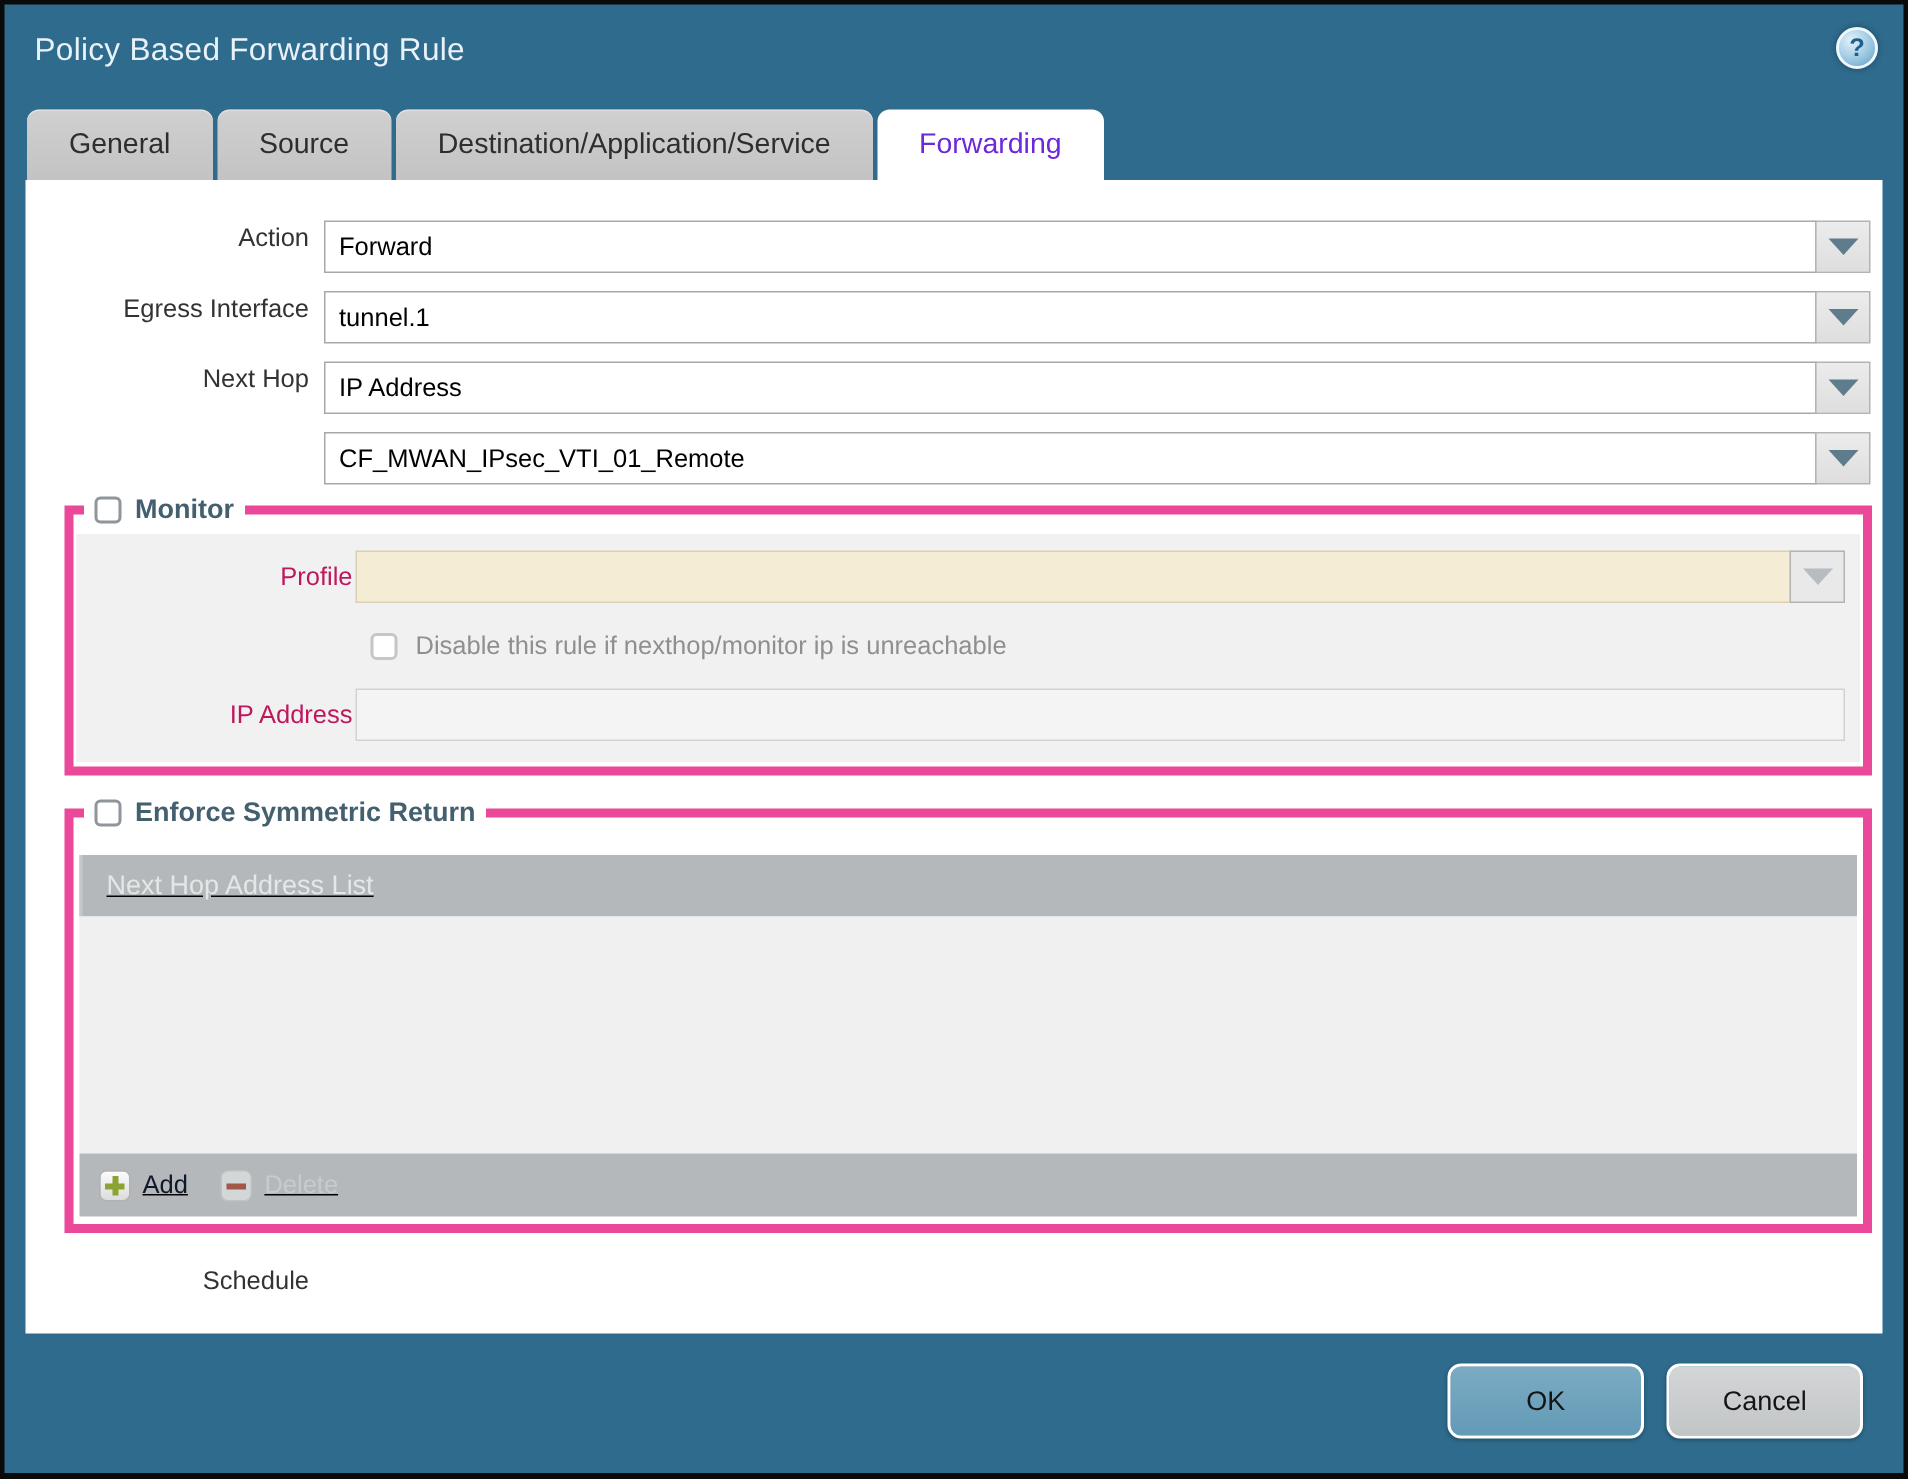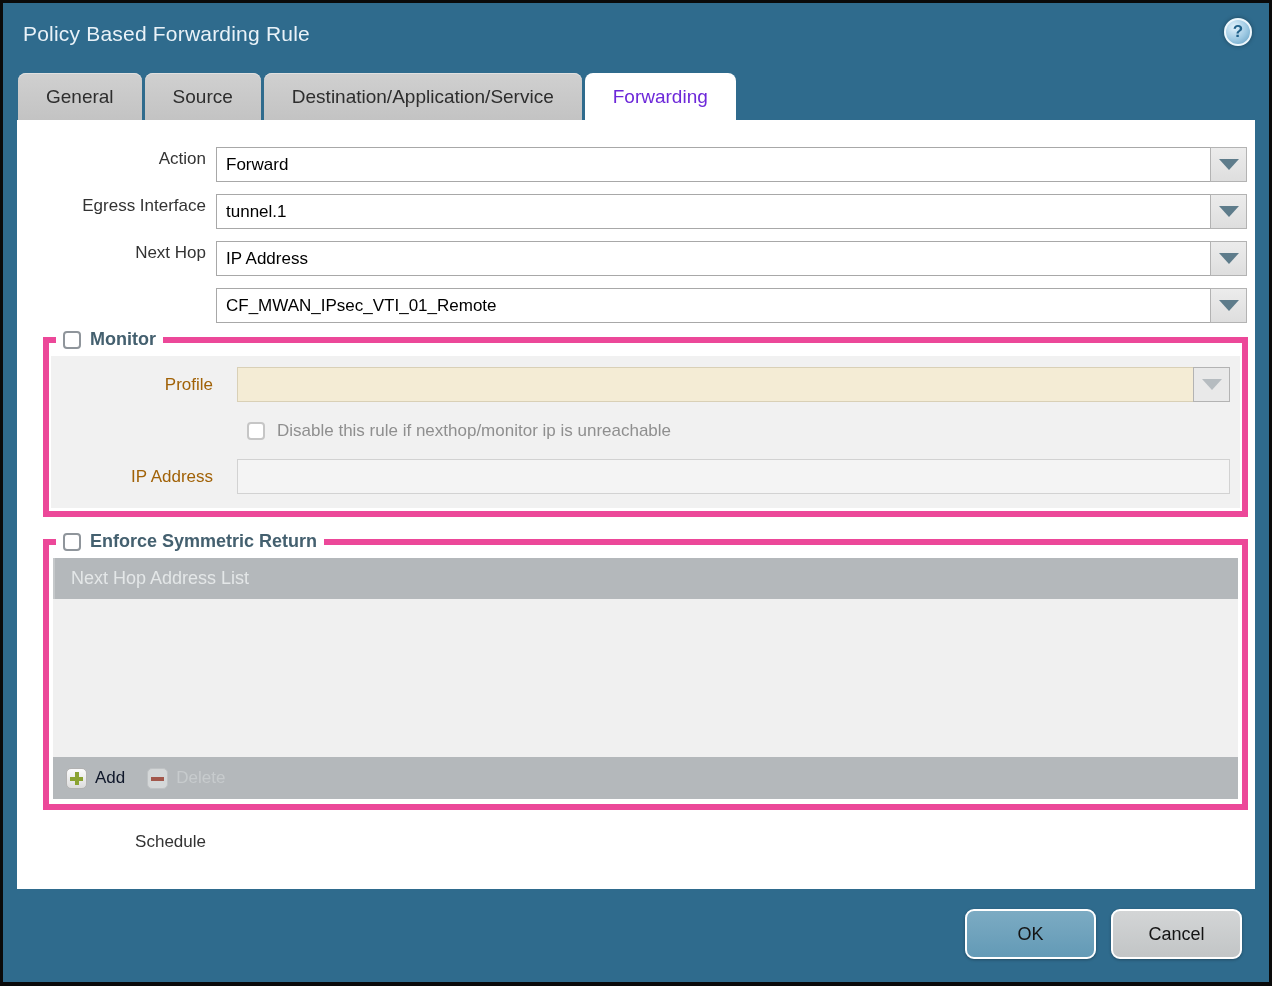--- a/index.html
+++ b/index.html
@@ -63,27 +63,27 @@
   fieldset { border:6px solid #ec4899; margin:2px 7px 14px 26px; padding:0 2px 3px 2px; }
   legend { display:flex; align-items:center; gap:9px; padding:0 7px; margin-left:5px; }
   .legend-text { font-size:18px; font-weight:bold; color:#44606f; }
   .checkbox {
     width:18px; height:18px; background:#fff; border:2px solid #8f959b; border-radius:4px; cursor:pointer;
   }
   .checkbox.disabled { border-color:#c6c6c6; cursor:default; }
   .group-body { background:#f1f1f1; padding:11px 0 14px 0; margin-top:6px; }
   .g-row { display:flex; align-items:center; margin:0 10px 0 0; height:35px; }
   .g-row + .g-row { margin-top:11px; }
-  .g-label { width:186px; text-align:right; padding-right:24px; font-size:17px; color:#a16207; white-space:nowrap; }
+  .g-label { width:186px; text-align:right; padding-right:2px; font-size:17px; color:#be185d; white-space:nowrap; }
   .input.beige { background:#f4ecd5; border:1px solid #d9d0b6; }
   .input.gray-disabled { background:#f4f4f4; border:1px solid #d2d2d2; }
   .chk-label { font-size:17px; color:#8f8f8f; margin-left:12px; }
   .chk-row { margin-left:196px; }
   
-  .table { margin:6px 2px 2px 2px; }
+  .table { margin:18px 2px 2px 2px;text-decoration:underline; }
   .table-header {
     height:41px; background:#b4b8bb; display:flex; align-items:center;
     padding-left:16px; font-size:18px; color:#e4e7e8;
     border-left:2px solid #c5c8ca;
   }
   .table-body { height:158px; background:#f0f0f0; }
   .table-footer {
     height:42px; background:#b4b8bb; display:flex; align-items:center;
     padding-left:13px; gap:22px;
   }

